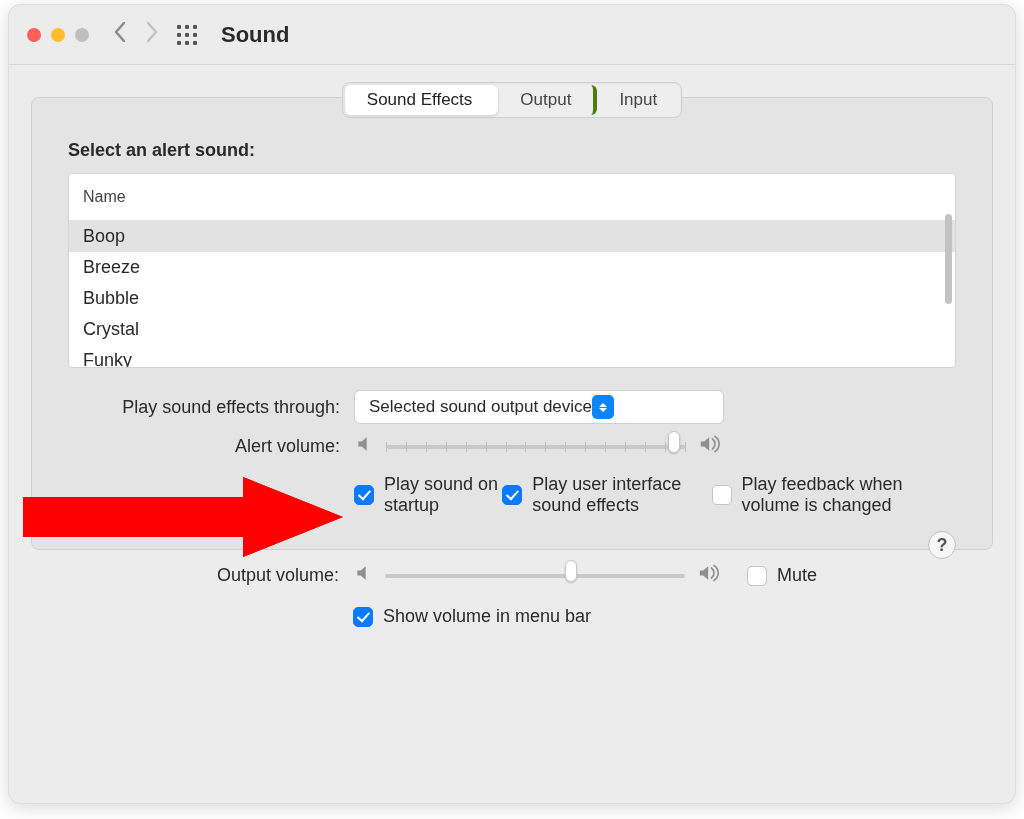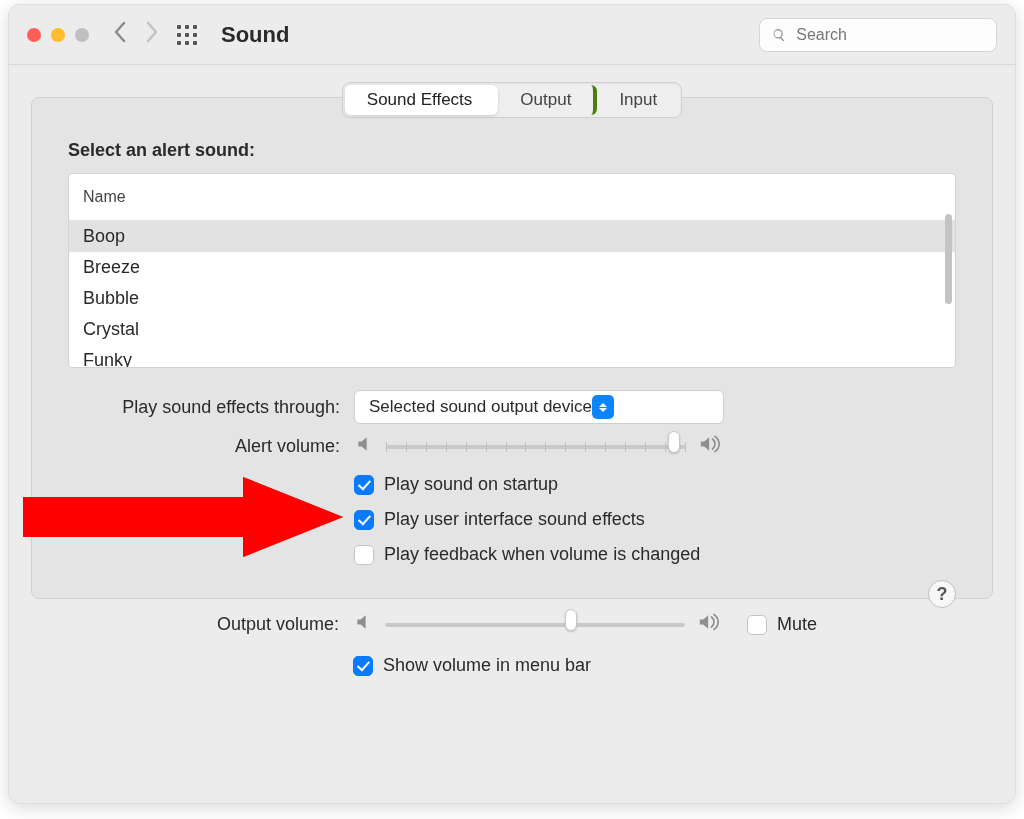--- a/index.html
+++ b/index.html
@@ -160,26 +160,20 @@
           <i></i>
           <i></i>
           <i></i>
           <i></i>
           <i></i>
           <i></i>
         </span>
     </span>
     <div class="title">Sound</div>
     <div class="spacer"></div>
-    <div class="search">
-      <svg viewBox="0 0 24 24">
-          <path d="M10 2a8 8 0 015.3 13.9l5.4 5.4-1.4 1.4-5.4-5.4A8 8 0 1110 2zm0 2a6 6 0 100 12 6 6 0 000-12z"></path>
-        </svg>
-      <input type="text" placeholder="Search" style="">
-    </div>
   </div>
 
   <div class="content" style="position:relative;">
 
     <div style="height:16px;"></div>
     <div class="panel" style="position:relative;">
       <div class="seg-wrap">
         <div class="seg">
           <div class="seg-item active">Sound Effects</div>
           <div class="seg-item">Output</div>
@@ -250,21 +244,21 @@
                     <path d="M4 9v6h4l6 5V4L8 9H4z"></path>
                     <path d="M18 6c2 1.5 3 3.5 3 6s-1 4.5-3 6" stroke="#8f8f8f" stroke-width="2" fill="none" stroke-linecap="round"></path>
                     <path d="M21 3c3 2 5 5 5 9s-2 7-5 9" stroke="#8f8f8f" stroke-width="2" fill="none" stroke-linecap="round"></path>
                   </svg>
               </span>
             </div>
           </div>
 
           <div class="frow" style="align-items:flex-start;">
             <div class="flabel"></div>
-            <div class="fcontrol" style="flex-direction:column;align-items:flex-start;gap:4px;">
+            <div class="fcontrol" style="flex-direction:row;align-items:center;gap:4px;">
               <label class="check">
                 <span class="cbox checked"></span>
                 <span>Play sound on startup</span>
               </label>
               <label class="check">
                 <span class="cbox checked"></span>
                 <span>Play user interface sound effects</span>
               </label>
               <label class="check">
                 <span class="cbox"></span>

